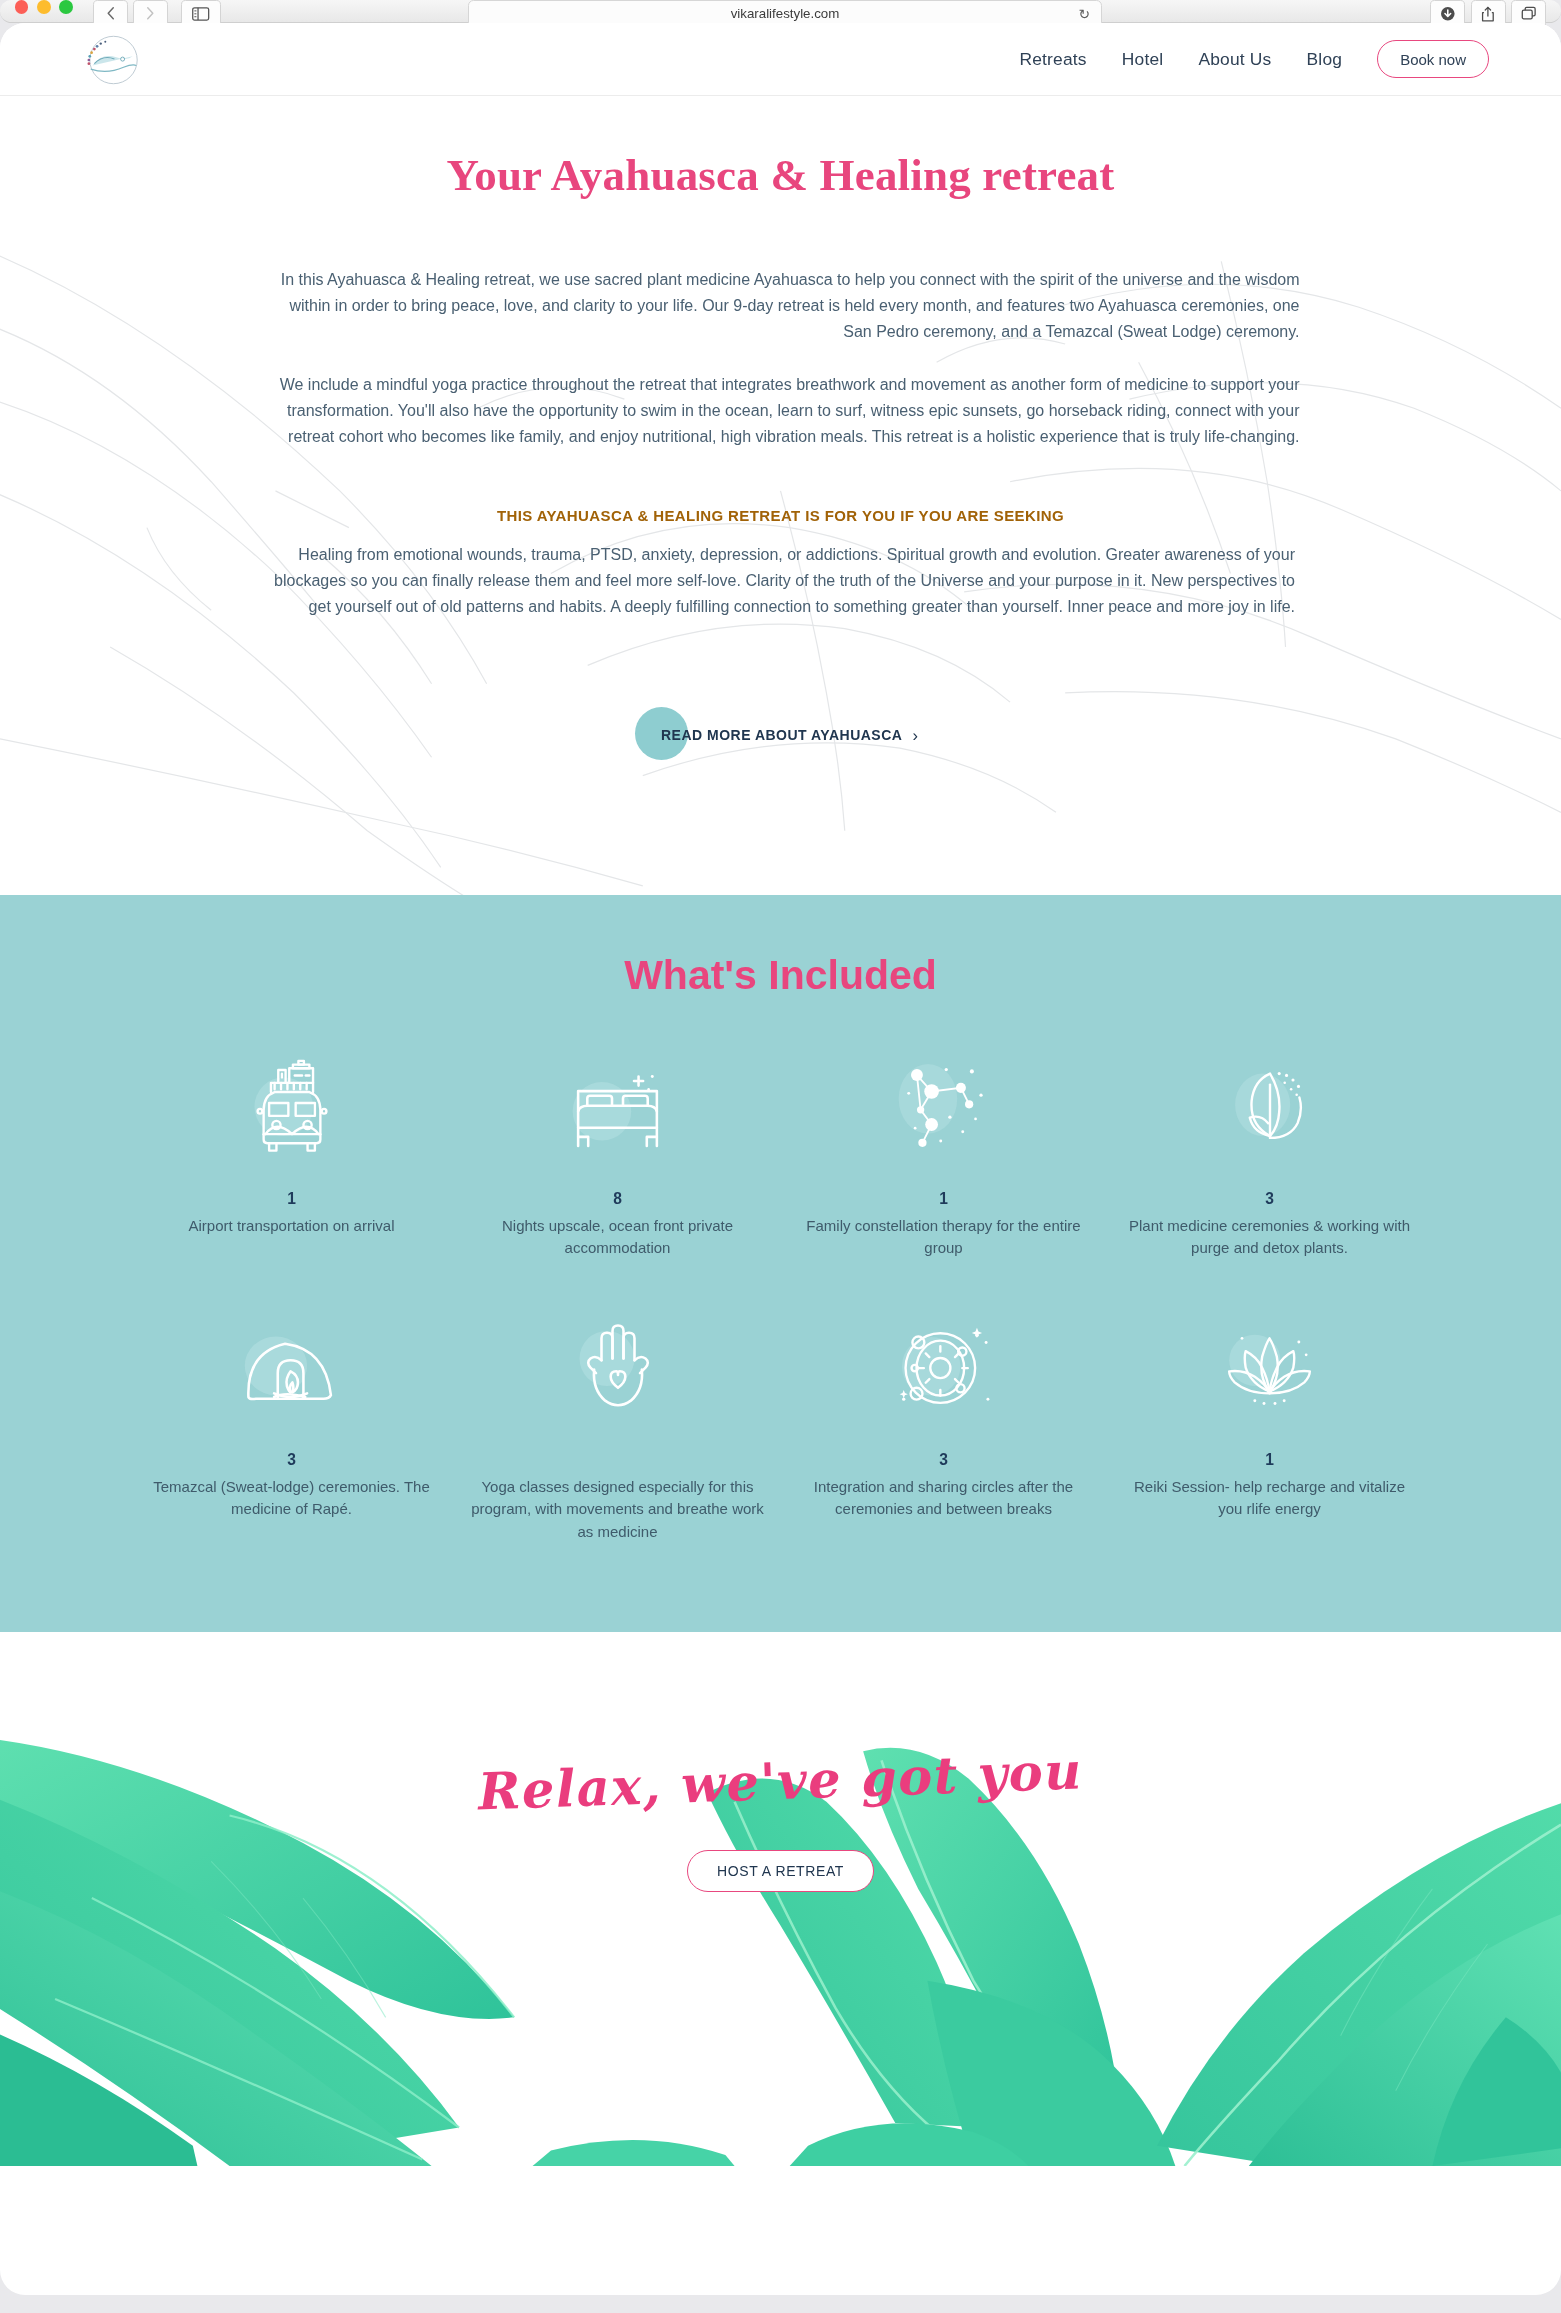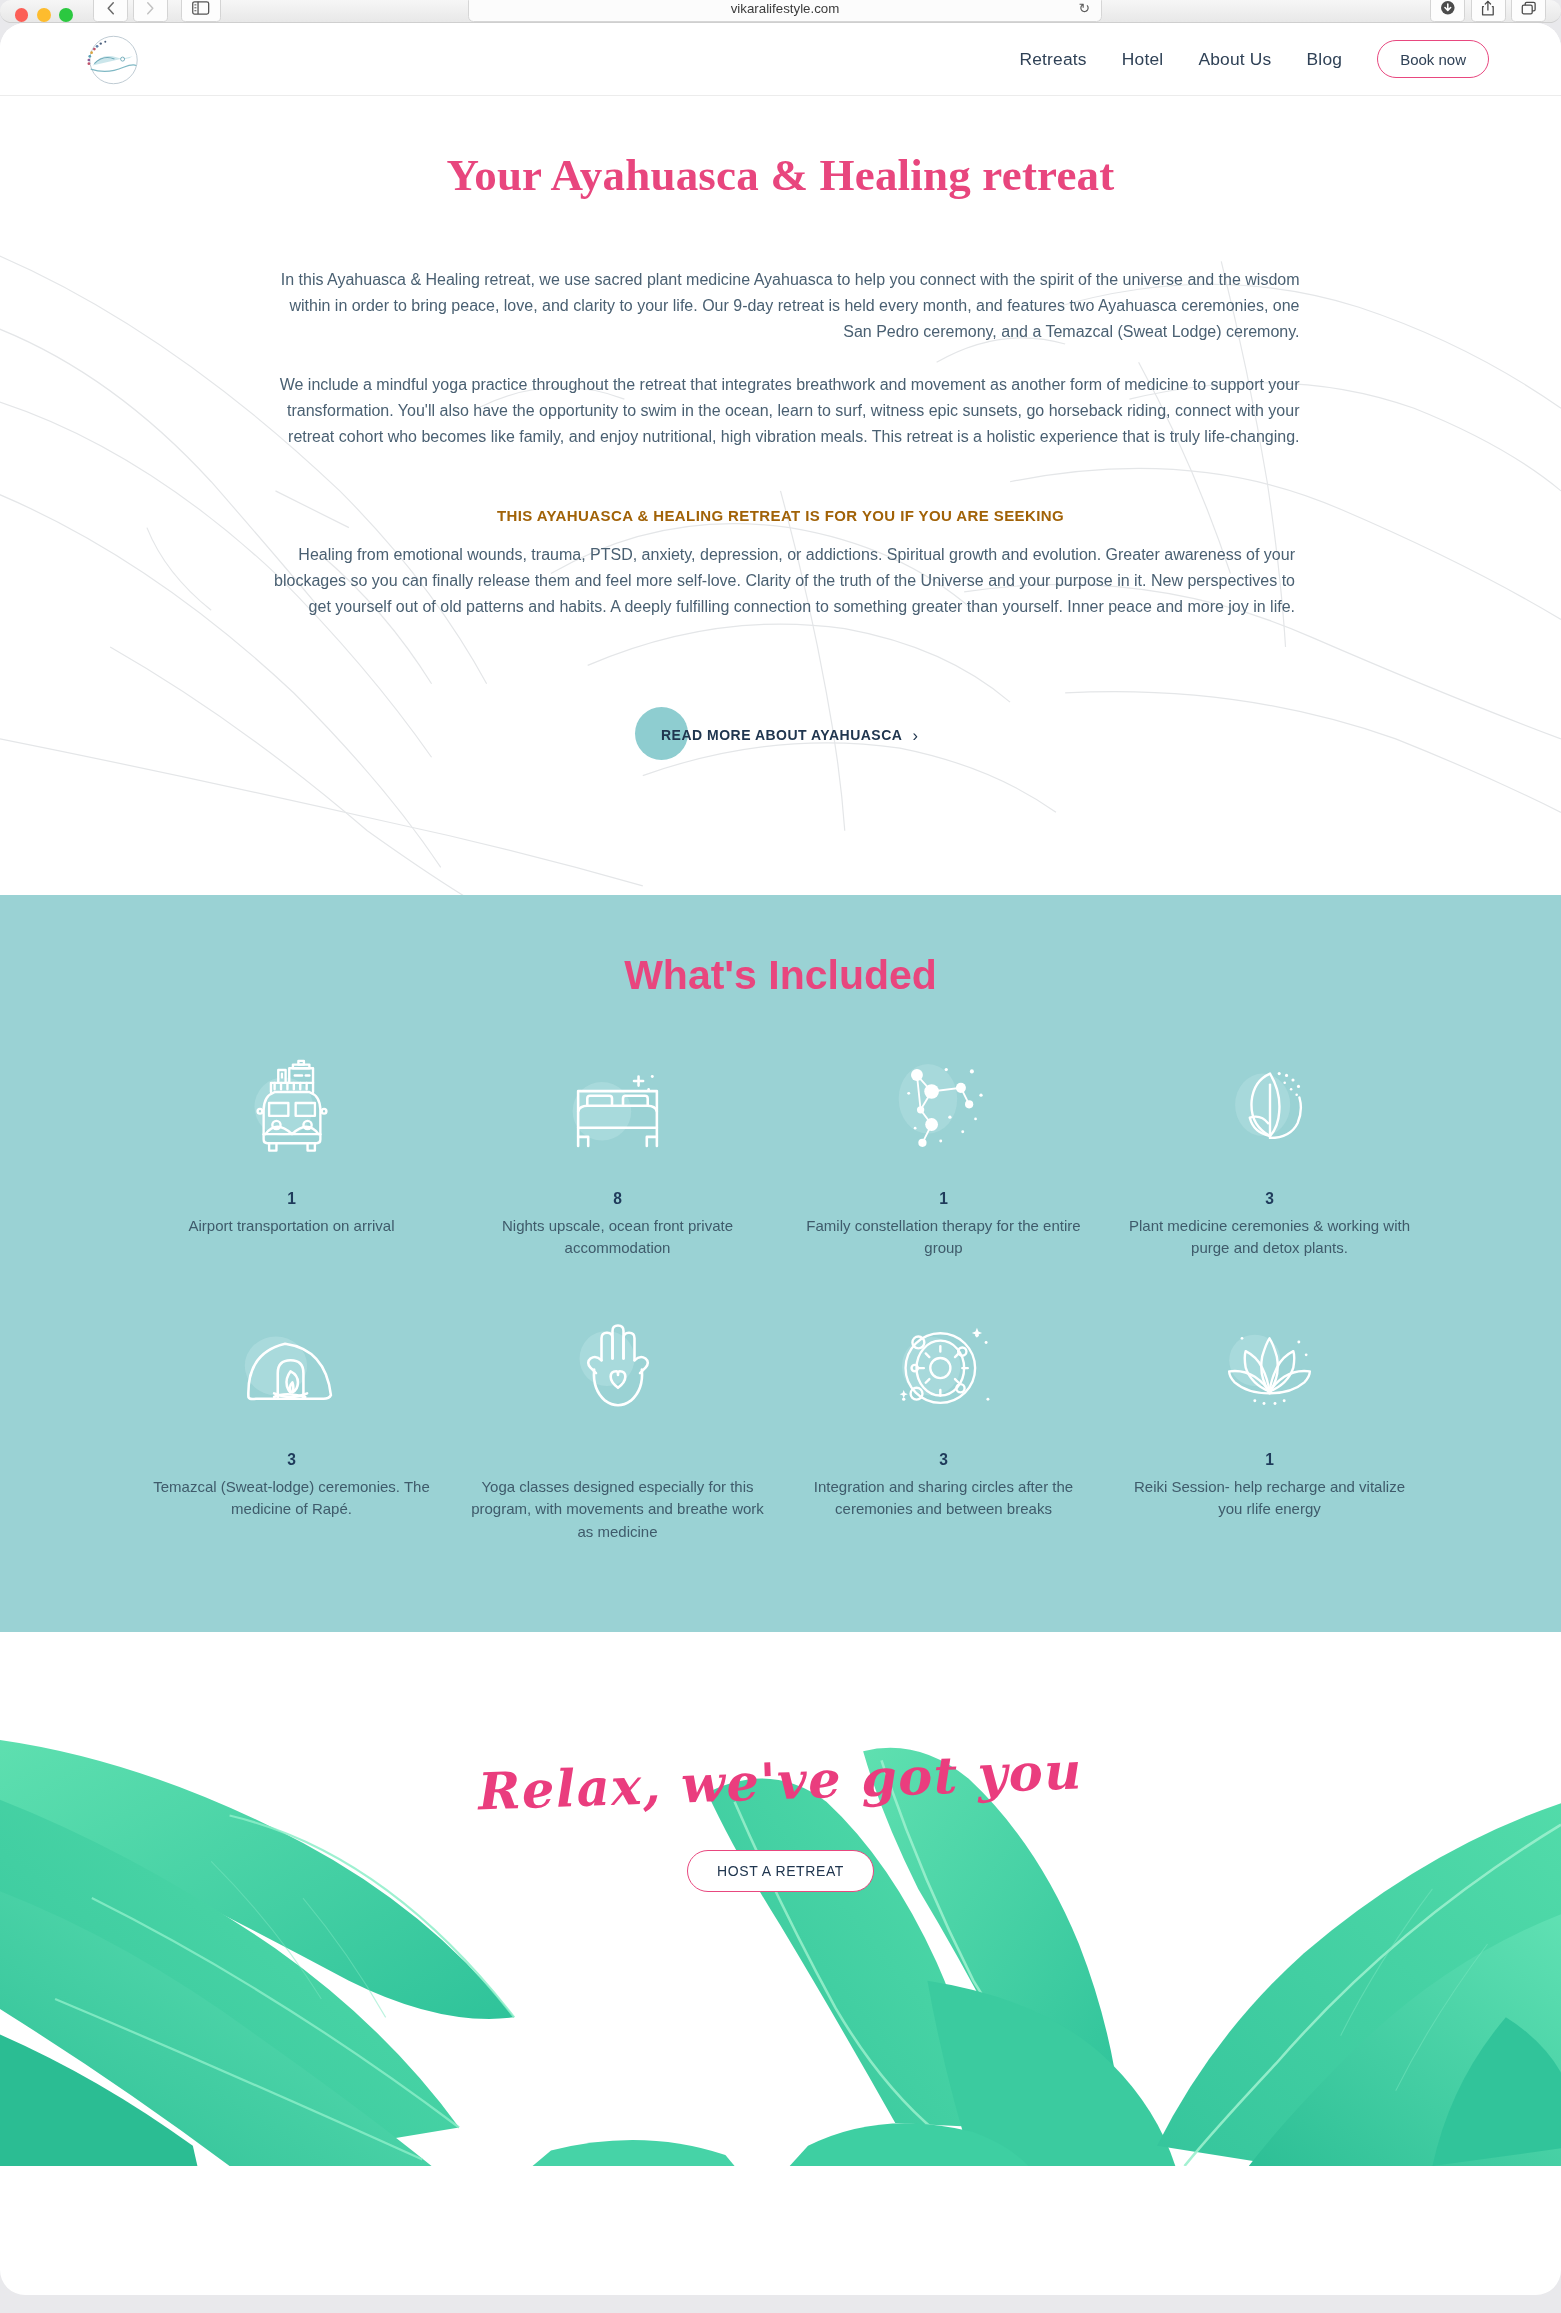--- a/index.html
+++ b/index.html
@@ -13,21 +13,21 @@
   }
 
   
   .browser-chrome {
     position: relative;
     width: 1561px;
     height: 23px;
     background: linear-gradient(#f6f6f6, #e8e8e8);
     border-bottom: 0.9px solid #cfcfcf;
     display: flex;
-    align-items: flex-end;
+    align-items: flex-start;
     padding: 0 14.7px;
     border-radius: 14px;
   }
   .traffic-lights { display: flex; gap: 8.3px; align-items: center; margin-right: 20px; }
   .tl { width: 13.8px; height: 13.8px; border-radius: 50%; }
   .tl-red { background: #fc5f57; }
   .tl-yellow { background: #fdbc2e; }
   .tl-green { background: #2bc840; }
 
   .chrome-btn {

